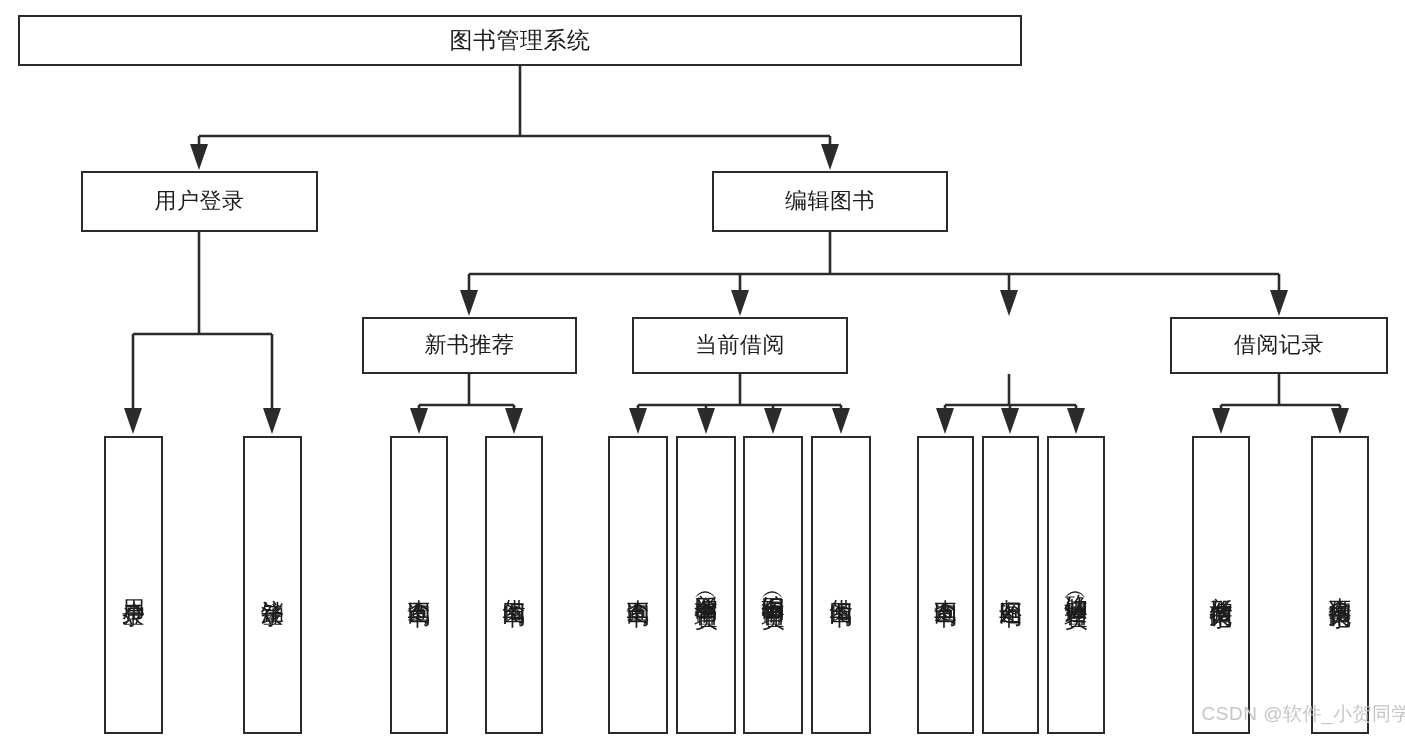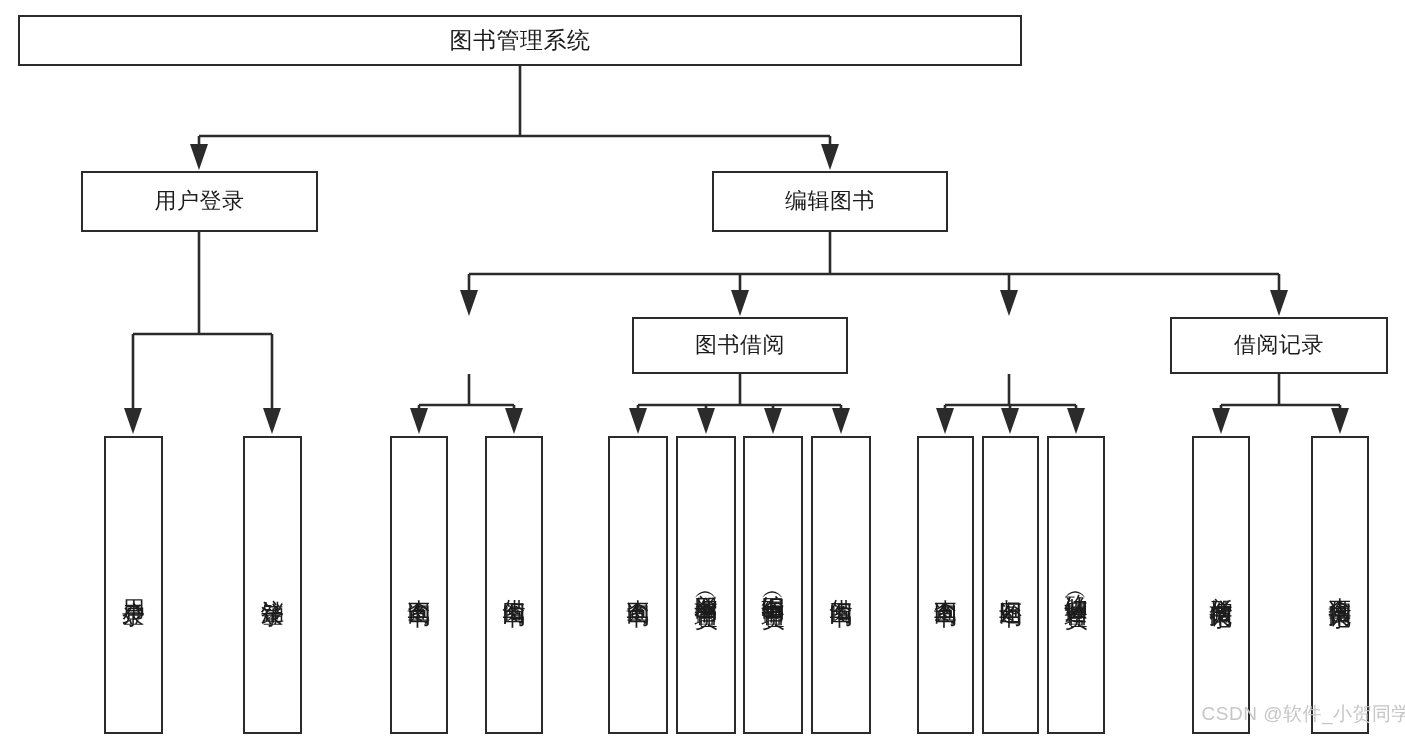--- a/index.html
+++ b/index.html
@@ -174,22 +174,25 @@
     <span class="node-label">图书管理系统</span>
   </div>
 
   <div class="node horizontal" id="node-l2-0" style="left: 81px; top: 171px; width: 237px; height: 61px;">
     <span class="node-label">用户登录</span>
   </div>
   <div class="node horizontal" id="node-l2-1" style="left: 712px; top: 171px; width: 236px; height: 61px;">
     <span class="node-label">编辑图书</span>
   </div>
 
+  <div class="node horizontal" id="node-l3-0" style="left: 362px; top: 317px; width: 215px; height: 57px;">
+    <span class="node-label">新书推荐</span>
+  </div>
   <div class="node horizontal" id="node-l3-1" style="left: 632px; top: 317px; width: 216px; height: 57px;">
-    <span class="node-label">图书借阅</span>
+    <span class="node-label">当前借阅</span>
   </div>
   <div class="node horizontal" id="node-l3-3" style="left: 1170px; top: 317px; width: 218px; height: 57px;">
     <span class="node-label">借阅记录</span>
   </div>
 
   <div class="node leaf" id="node-leaf-0" style="left: 104px; top: 436px; width: 59px; height: 298px;">
     <span class="node-label">用户登录</span>
   </div>
   <div class="node leaf" id="node-leaf-1" style="left: 243px; top: 436px; width: 59px; height: 298px;">
     <span class="node-label">注销登录</span>

